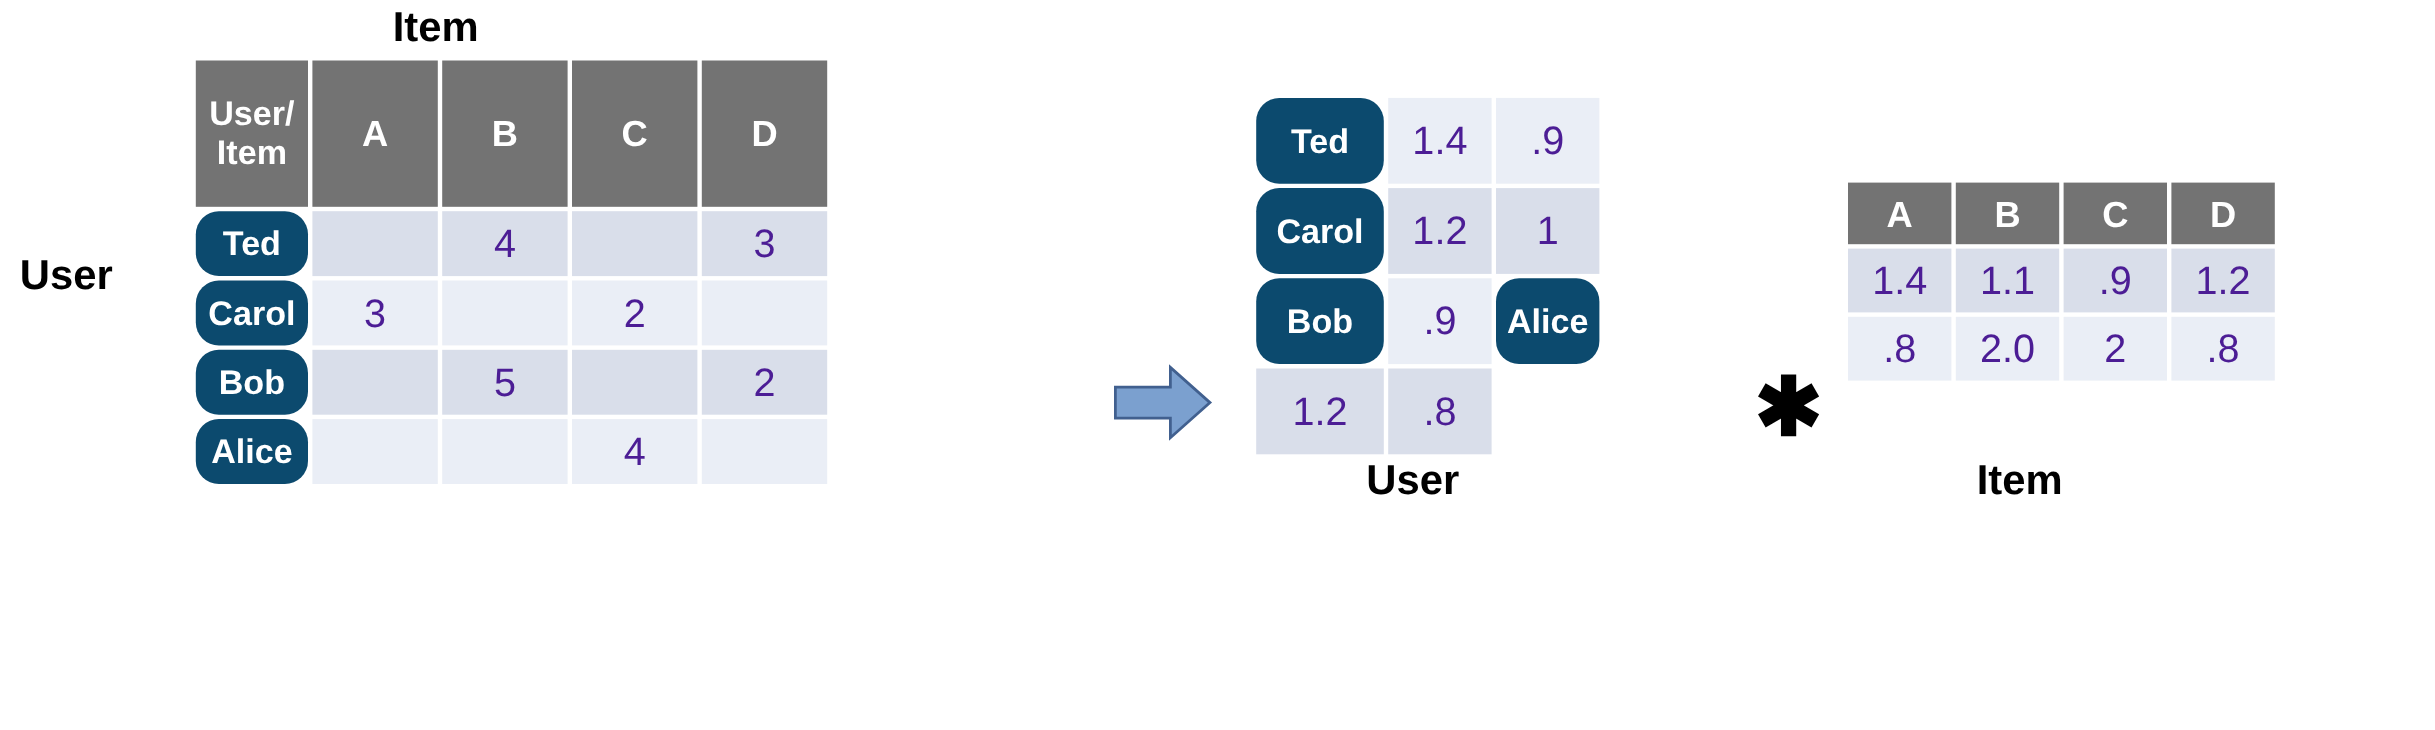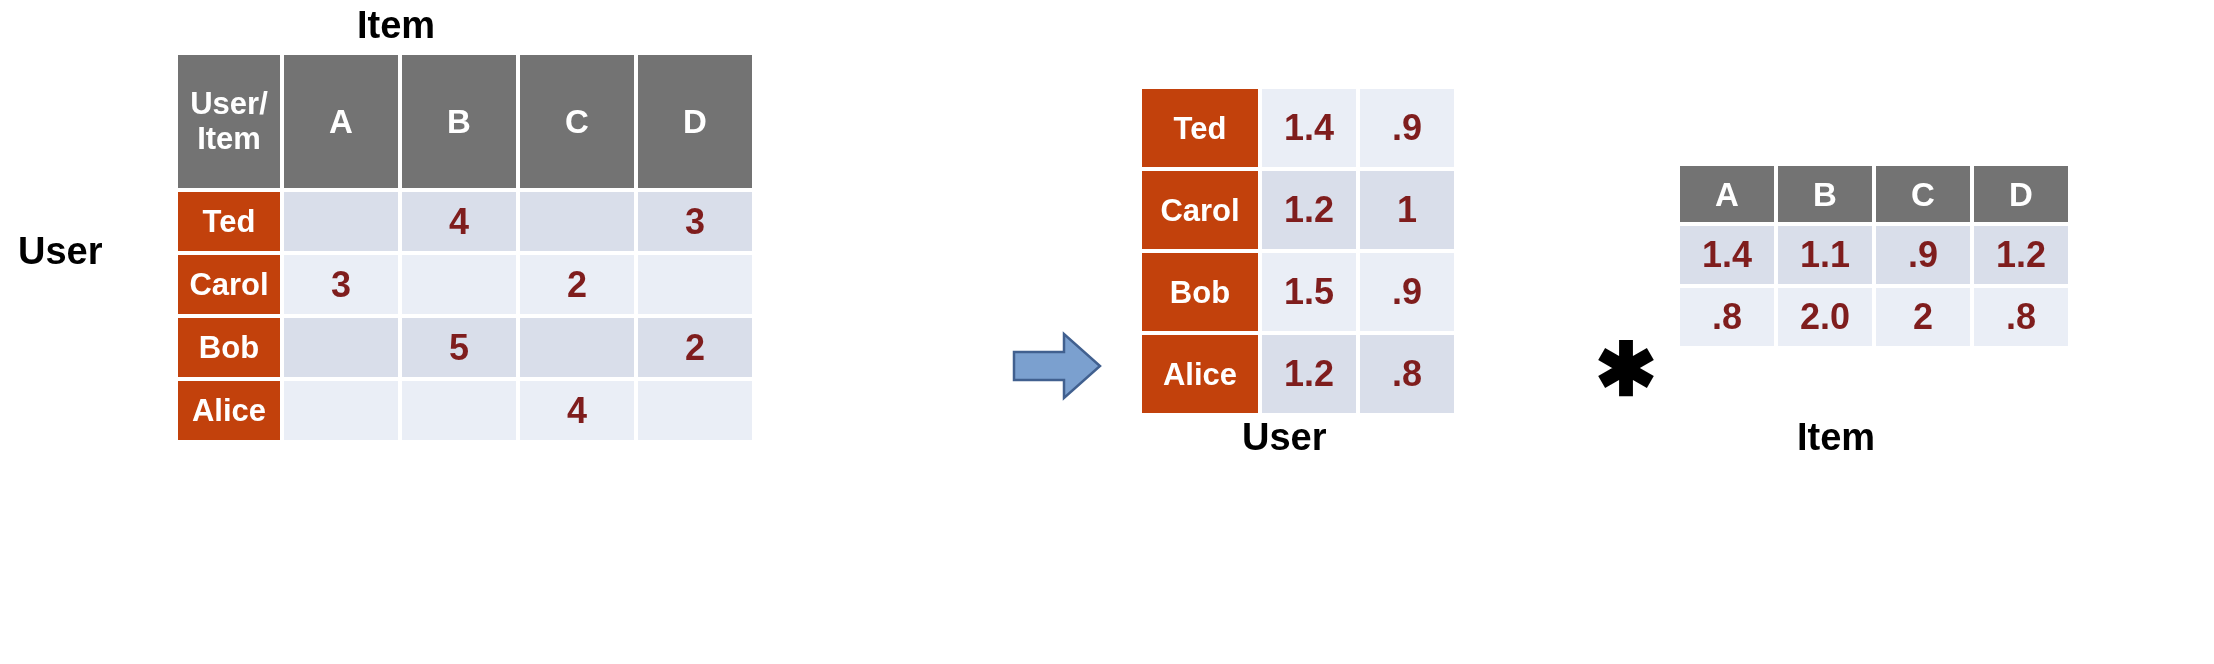--- a/index.html
+++ b/index.html
@@ -31,32 +31,33 @@
     display: grid;
     gap: 4px;
     box-sizing: border-box;
   }
   .cell {
     display: flex;
     align-items: center;
     justify-content: center;
     box-sizing: border-box;
     line-height: 1;
-    color: #7f1d1d;
-    font-weight: bold;
+    color: #4c1d95;
+    font-weight: normal;
   }
   .cell.hdr {
     background: #737373;
     color: #ffffff;
     font-weight: bold;
   }
   .cell.rowhdr {
-    background: #c2410c;
+    background: #0c4a6e;
     color: #ffffff;
     font-weight: bold;
+    border-radius: 21px;
   }
   .cell.band-a { background: #D9DEEA; }
   .cell.band-b { background: #EAEEF6; }
 
   
   #ratings-matrix {
     left: 178px;
     top: 55px;
     grid-template-columns: 102px 114px 114px 114px 114px;
     grid-template-rows: 133px 59px 59px 59px 59px;
@@ -193,21 +194,20 @@
 
   <div class="cell rowhdr">Ted</div>
   <div class="cell val band-b">1.4</div>
   <div class="cell val band-b">.9</div>
 
   <div class="cell rowhdr">Carol</div>
   <div class="cell val band-a">1.2</div>
   <div class="cell val band-a">1</div>
 
   <div class="cell rowhdr">Bob</div>
-  <div class="cell val band-b">1.5</div>
   <div class="cell val band-b">.9</div>
 
   <div class="cell rowhdr">Alice</div>
   <div class="cell val band-a">1.2</div>
   <div class="cell val band-a">.8</div>
 
 </div>
 
 <div class="axis-label" id="title-user-bottom">User</div>
 

